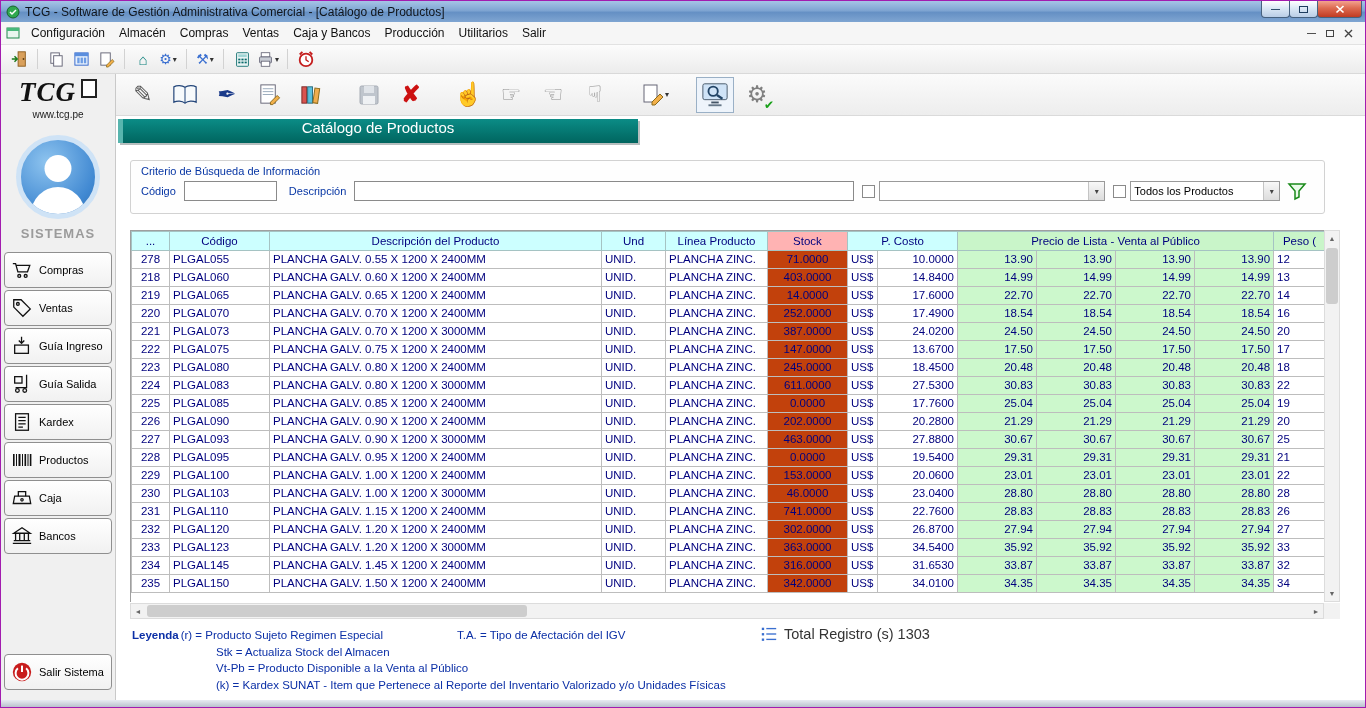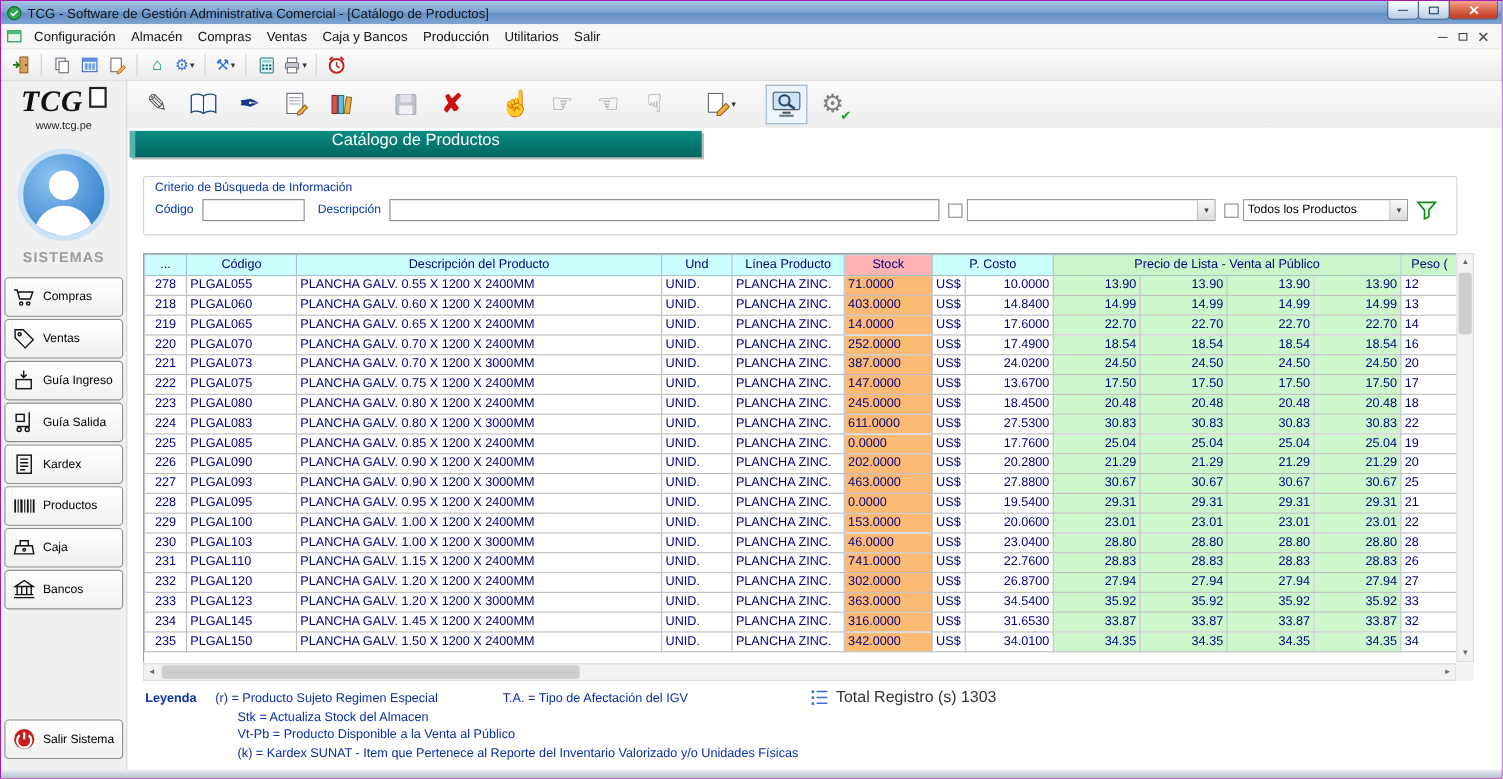--- a/index.html
+++ b/index.html
@@ -105,45 +105,45 @@
 
   
   .table-zone { display:flex; margin:16px 0 0 14px; }
   .grid-clip { width:1194px; height:372px; overflow:hidden; border-top:1px solid #9f9f9f; border-left:1px solid #9f9f9f; }
   table { border-collapse:collapse; table-layout:fixed; width:1194px; }
   th,td { border:1px solid #bdbdbd; height:18px; line-height:17px; padding:0 3px; font-size:11.5px;
           color:#00007e; white-space:nowrap; overflow:hidden; }
   th { background:#ccffff; font-weight:normal; text-align:center; height:19px; border-color:#a5c3c3; }
   th.h-stock { background:#ffb3b3; }
   th.h-precio, th.h-peso { background:#c9f5c9; }
-  td.col-stock { background:#fdba74; text-align:left; }
+  td.col-stock { background:#c2410c; text-align:center; }
   td.col-precio { background:#ccf8cc; text-align:right; }
   td.col-costo { text-align:right; }
   td.col-num { text-align:center; }
 
   
   .vscroll { width:16px; height:372px; background:#f2f2f2; border:1px solid #dcdcdc; display:flex;
              flex-direction:column; align-items:center; }
   .scroll-arrow { width:14px; height:15px; display:flex; align-items:center; justify-content:center;
                   font-size:7px; color:#666; }
   .vthumb { width:12px; height:56px; background:#cdcdcd; border-radius:3px; margin-top:2px; }
   .vscroll .bottom { margin-top:auto; }
   .hscroll-row { margin-left:14px; width:1210px; display:flex; margin-top:1px; }
   .hscroll { width:1194px; height:16px; background:#f2f2f2; border:1px solid #dcdcdc; display:flex; align-items:center; }
   .hthumb { width:380px; height:12px; background:#cdcdcd; border-radius:3px; margin-left:2px; }
   .corner { width:16px; height:16px; background:#f2f2f2; }
 
   
   .legend-zone { position:relative; margin:8px 0 0 16px; height:76px; }
   .legend { font-size:11.5px; color:#0b2fa6; line-height:16.5px; }
-  .legend .bold { font-weight:bold; margin-right:17px; }
+  .legend .bold { font-weight:bold; margin-right:2px; }
   .legend .row1 { position:relative; }
   .legend .ta { position:absolute; left:325px; top:0; }
   .legend .indent { padding-left:84px; }
-  .total { position:absolute; left:604px; top:-2px; display:flex; align-items:center; gap:6px;
+  .total { position:absolute; left:628px; top:-2px; display:flex; align-items:center; gap:6px;
            font-size:14.5px; color:#333; }
 
   .bottom-frame { flex:0 0 7px; background:linear-gradient(#e8ecf2,#b9c2cd); }
 
   svg { display:block; }
 </style>
 </head>
 <body>
 
 <div class="window">

